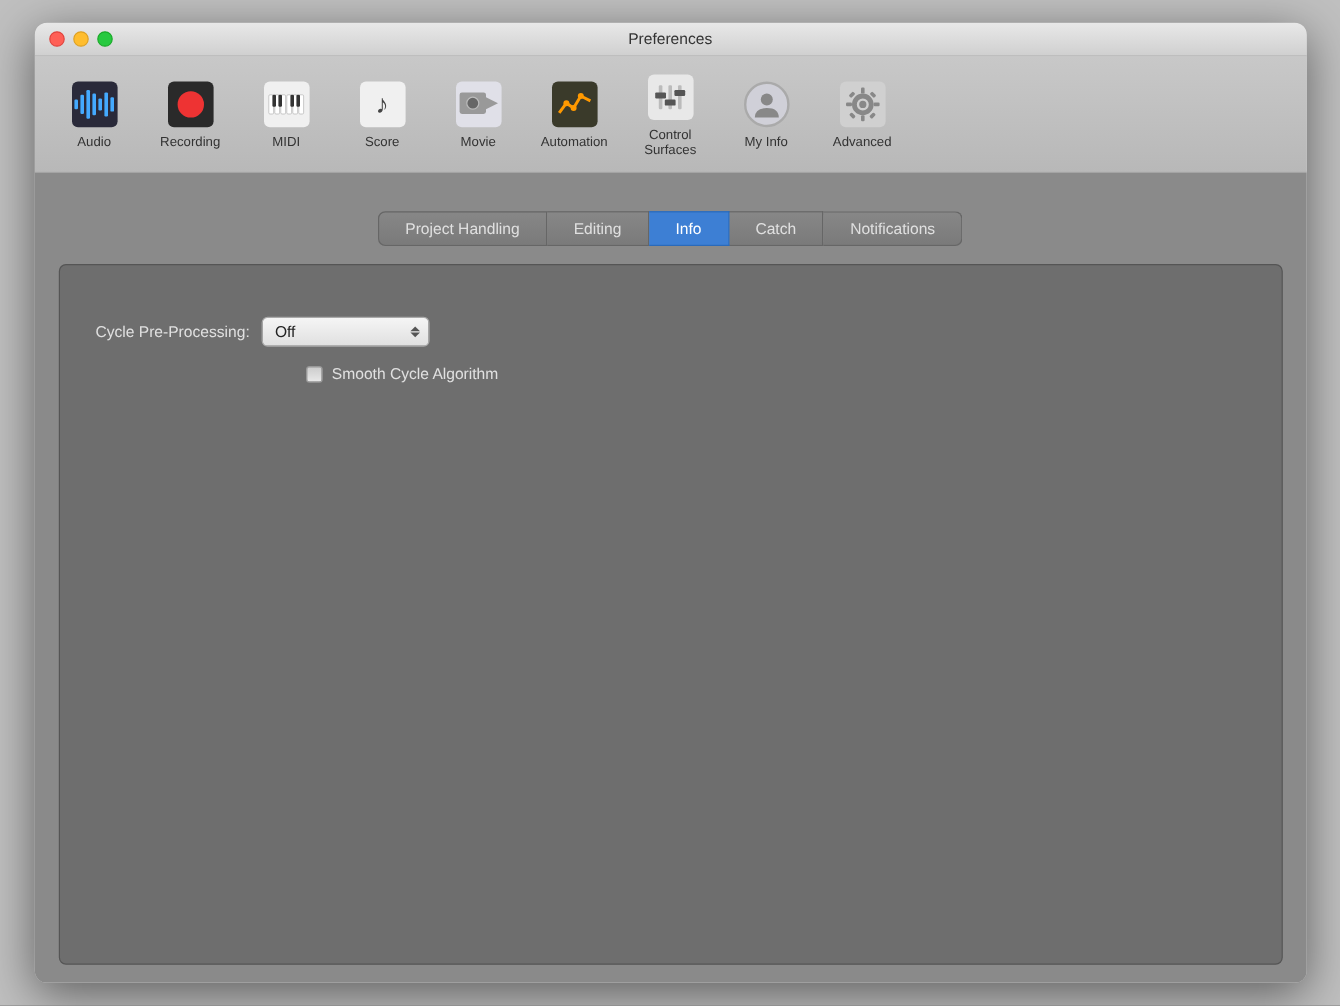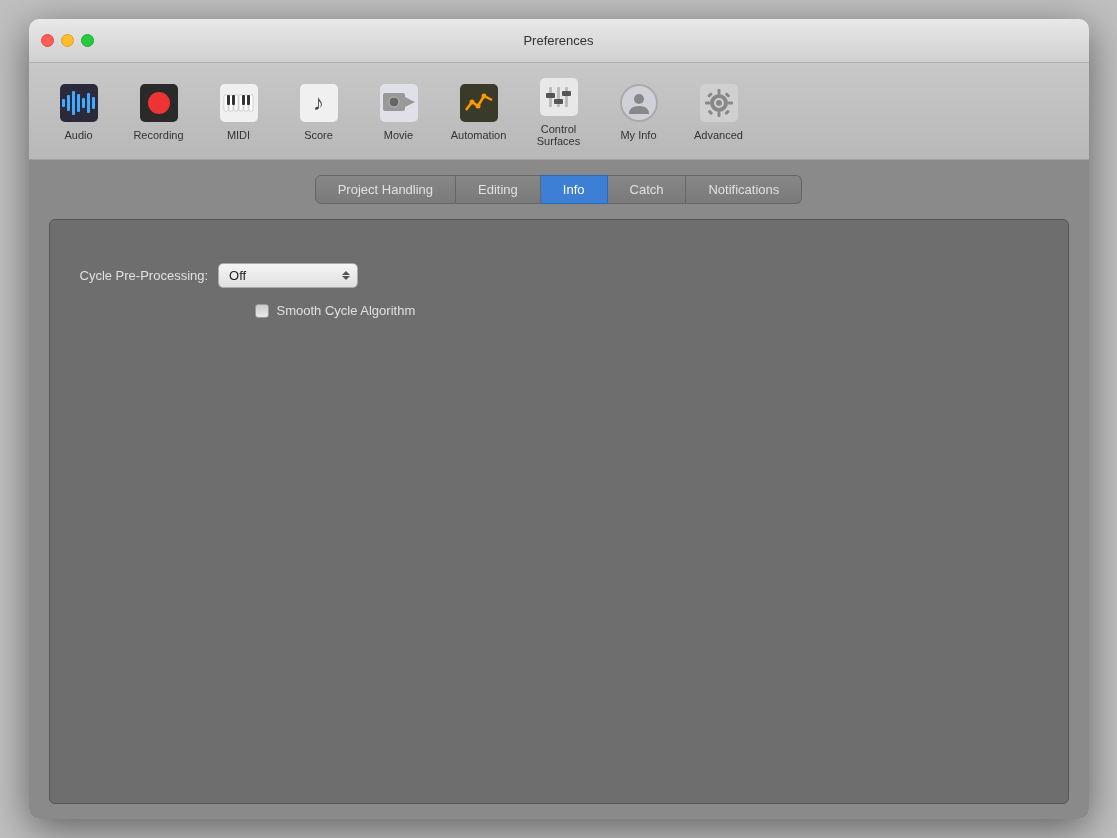--- a/index.html
+++ b/index.html
@@ -22,21 +22,21 @@
       border-radius: 10px;
       box-shadow: 0 10px 40px rgba(0,0,0,0.5);
       display: flex;
       flex-direction: column;
       overflow: hidden;
     }
 
     
     .title-bar {
       background: linear-gradient(to bottom, #e8e8e8, #d0d0d0);
-      height: 44px;
+      height: 28px;
       display: flex;
       align-items: center;
       justify-content: center;
       position: relative;
       border-bottom: 1px solid #b0b0b0;
       border-radius: 10px 10px 0 0;
       flex-shrink: 0;
       text-align: center;
     }
 
@@ -253,20 +253,21 @@
     }
 
     .tab {
       padding: 6px 22px;
       font-size: 13px;
       color: #e0e0e0;
       cursor: pointer;
       border: 1px solid #666;
       background: linear-gradient(to bottom, #878787, #7a7a7a);
       user-select: none;
+      margin-top: 17px;
     }
 
     .tab:first-child {
       border-radius: 6px 0 0 6px;
     }
 
     .tab:last-child {
       border-radius: 0 6px 6px 0;
     }
 

